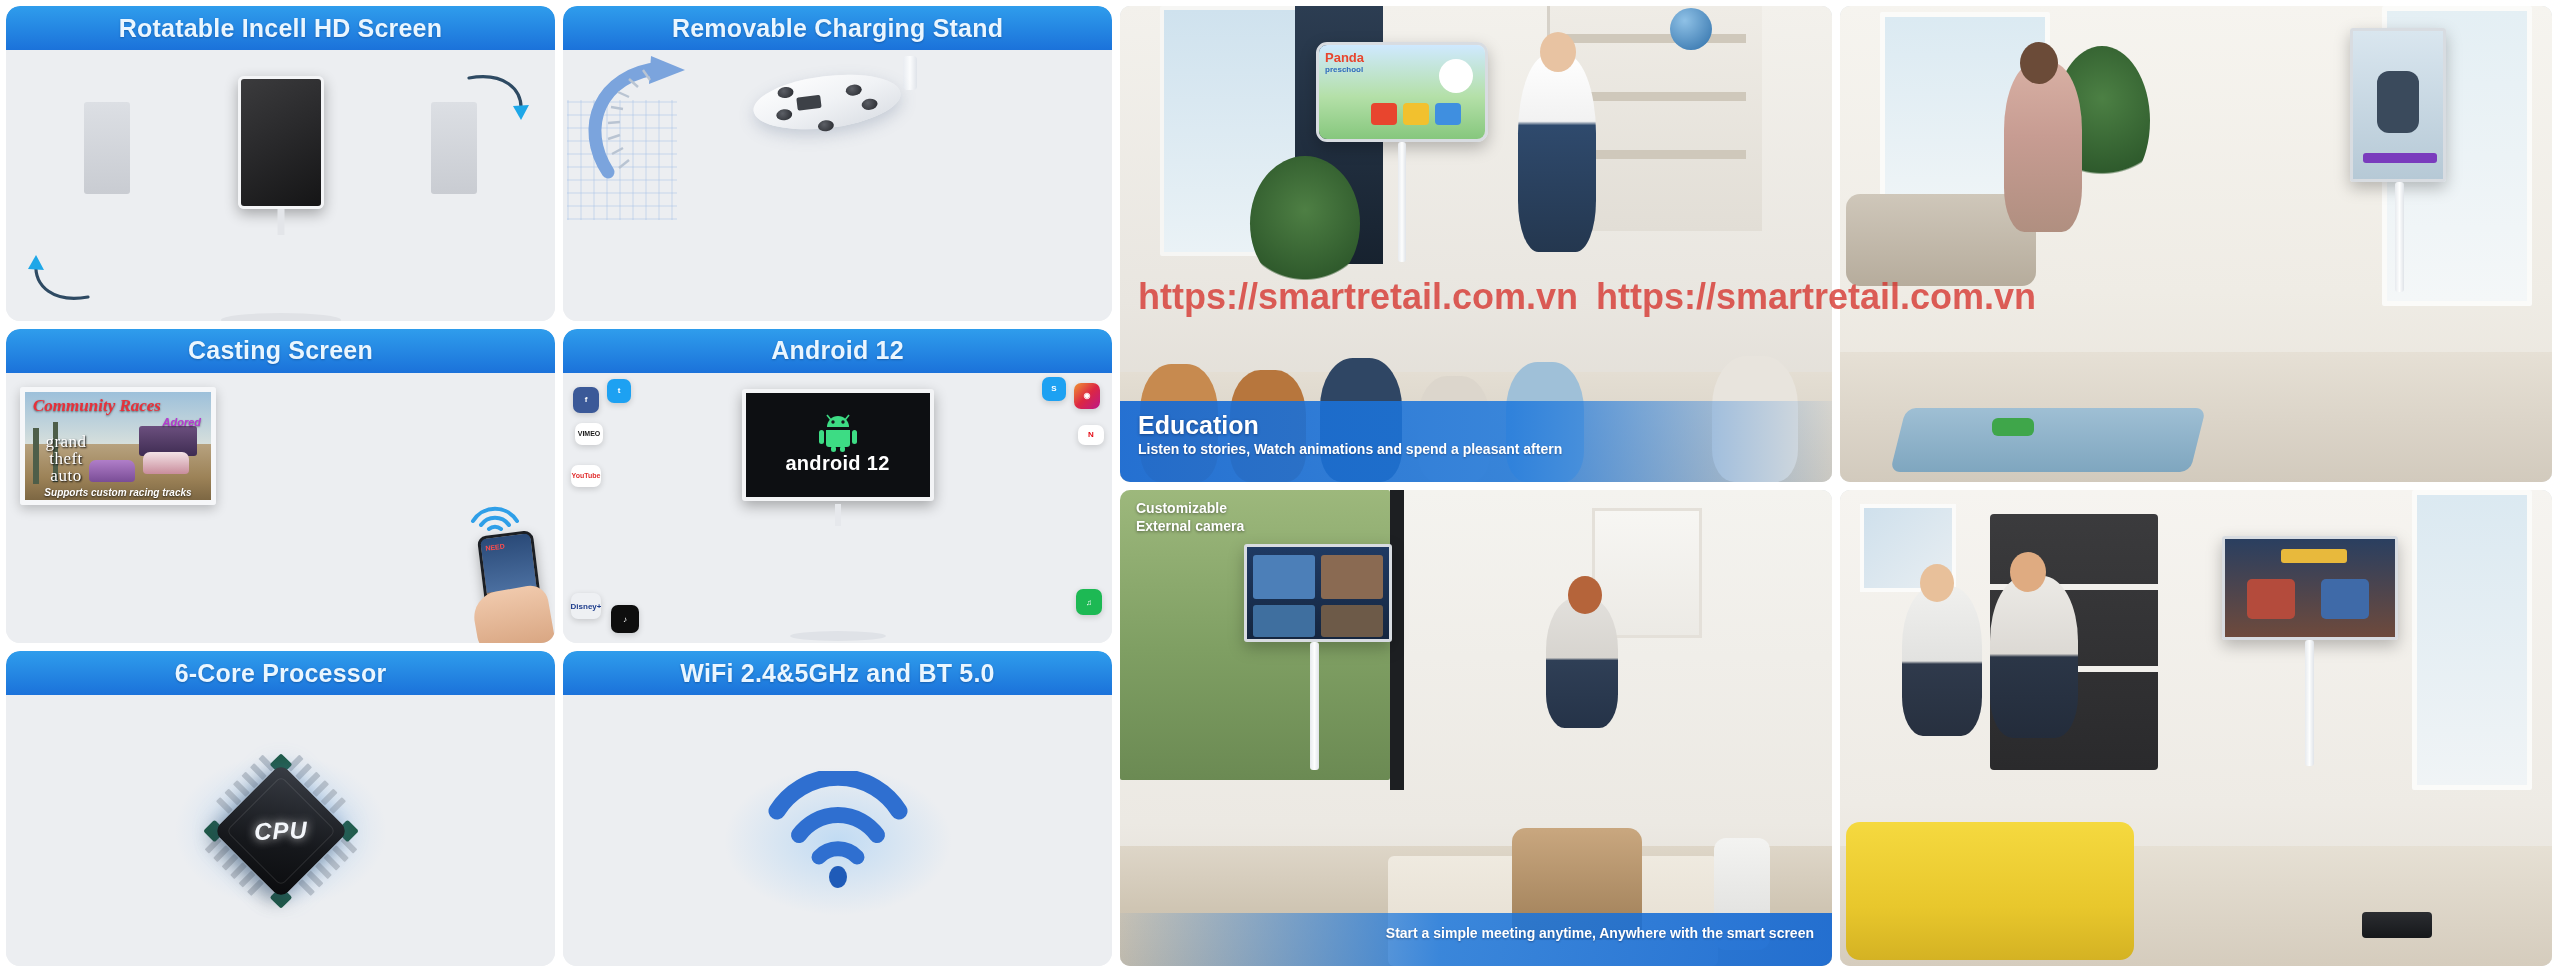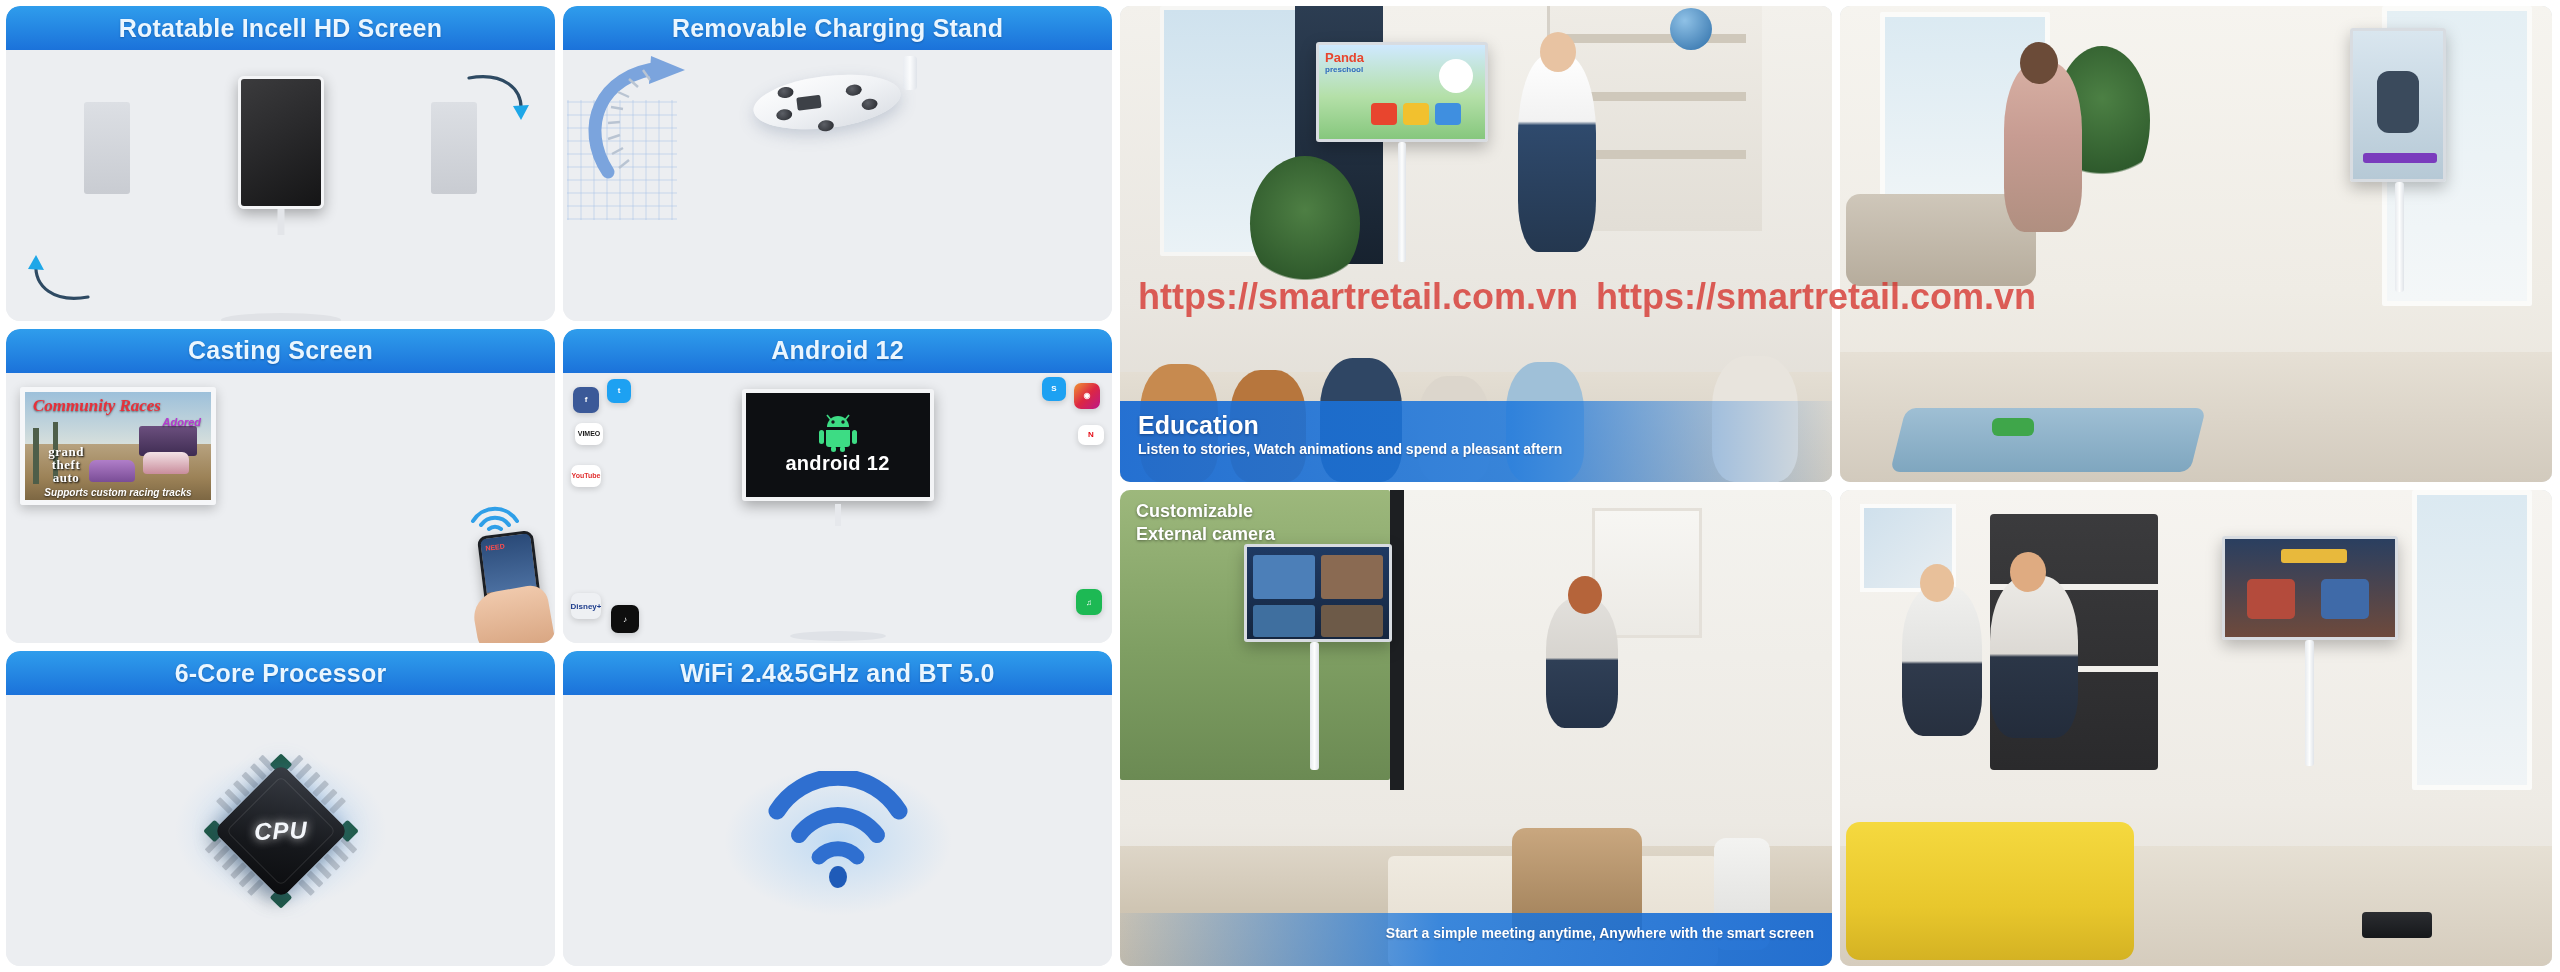--- a/index.html
+++ b/index.html
@@ -64,21 +64,21 @@
               background:linear-gradient(180deg,#9dc0da,#d6dfdc); }
   .cast-road { position:absolute; left:0; right:0; bottom:0; height:52%;
                background:linear-gradient(180deg,#b7a27f 0%,#9c8257 60%,#7d6743 100%); }
   .cast-title { position:absolute; left:8px; top:4px; font-size:17px; font-weight:bold;
                 font-style:italic; color:#e8303a; text-shadow:0 1px 2px rgba(0,0,0,.5);
                 font-family:"Liberation Serif", serif; white-space:nowrap; }
   .cast-sub { position:absolute; right:10px; top:24px; font-size:11px; font-weight:bold;
               font-style:italic; color:#b43ad0; text-shadow:0 1px 2px rgba(0,0,0,.45); }
   .gta-logo { position:absolute; left:6px; bottom:16px; width:70px; text-align:center;
               color:#fff; line-height:1.0; text-shadow:1px 1px 2px #000; }
-  .gta-logo b { display:block; font-size:13px; font-weight:bold;
+  .gta-logo b { display:block; font-size:17px; font-weight:normal;
                 font-family:"Liberation Serif", serif; letter-spacing:.5px;text-align:center; }
   .cast-foot { position:absolute; left:0; right:0; bottom:2px; text-align:center;
                font-size:10px; font-style:italic; font-weight:bold; color:#fff;
                text-shadow:0 1px 2px rgba(0,0,0,.7); }
   .car { position:absolute; bottom:18px; width:46px; height:22px; border-radius:7px 7px 4px 4px; }
   .car.a { left:64px; background:linear-gradient(180deg,#b07ec9,#7a4d96); }
   .car.b { left:118px; bottom:26px; background:linear-gradient(180deg,#f3e3e6,#c98d9c); }
   .phone { position:absolute; right:16px; bottom:6px; width:56px; height:104px;
            border-radius:9px; border:3px solid #1c1f24; overflow:hidden;
            background:linear-gradient(180deg,#2c4f7c,#7d5e54); transform:rotate(-7deg);
@@ -136,21 +136,21 @@
              background:linear-gradient(90deg,
                 rgba(23,105,210,.93) 0%, rgba(30,120,220,.86) 55%, rgba(40,130,225,.05) 100%); }
   .caption.right { text-align:right;
              background:linear-gradient(270deg,
                 rgba(23,105,210,.93) 0%, rgba(30,120,220,.86) 55%, rgba(40,130,225,.05) 100%); }
   .cap-title { font-size:25px; font-weight:bold; line-height:1.12;
                text-shadow:0 1px 3px rgba(0,20,60,.45); }
   .cap-sub { font-size:14px; font-weight:bold; margin-top:2px; line-height:1.2;
              text-shadow:0 1px 2px rgba(0,20,60,.4); }
   .tagline { position:absolute; left:16px; top:10px; z-index:6; color:#fff;
-             font-size:18px; font-weight:bold; line-height:1.25;
+             font-size:14px; font-weight:bold; line-height:1.25;
              text-shadow:0 1px 3px rgba(0,0,0,.45); }
   .watermark { position:absolute; z-index:30; color:#d6342e; opacity:.78;
                font-size:36px; font-weight:bold; white-space:nowrap; pointer-events:none;
                font-family:"Liberation Sans", sans-serif; }
   .wm1 { left:1138px; top:276px; }
   .wm2 { left:1596px; top:276px; }
 
   
   .wall { position:absolute; inset:0; }
   .floor { position:absolute; left:0; right:0; bottom:0; }
@@ -375,21 +375,21 @@
              background:linear-gradient(180deg,#2c3d52,#17222f);"></div>
         <div style="position:absolute;right:70px;top:0;width:215px;height:225px;
              background:linear-gradient(180deg,#efece6,#e2ded6);border-left:3px solid #d6d1c8;"></div>
         <div style="position:absolute;right:86px;top:28px;width:180px;height:9px;background:#cfc8bb;"></div>
         <div style="position:absolute;right:86px;top:86px;width:180px;height:9px;background:#cfc8bb;"></div>
         <div style="position:absolute;right:86px;top:144px;width:180px;height:9px;background:#cfc8bb;"></div>
         <div class="disc" style="right:120px;top:2px;width:42px;height:42px;
              background:radial-gradient(circle at 35% 30%,#8fc1e6,#2d6ea8);"></div>
         <div class="plant" style="left:130px;top:150px;width:110px;height:135px;
              background:radial-gradient(circle at 50% 40%,#4e7f44,#2f5a2c 70%,transparent 72%);border-radius:50%;"></div>
-        <div class="mon" style="left:196px;top:36px;width:172px;height:100px;">
+        <div class="mon" style="left:196px;top:36px;width:172px;height:100px;border-radius:11px;">
           <div class="edu-slide"></div>
           <div style="position:absolute;left:6px;top:5px;color:#e8452e;font-size:13px;font-weight:bold;">Panda</div>
           <div style="position:absolute;left:6px;top:20px;color:#2f6bbd;font-size:8px;font-weight:bold;">preschool</div>
           <div style="position:absolute;left:52px;bottom:14px;display:flex;gap:6px;">
             <div style="width:26px;height:22px;background:#e8452e;border-radius:4px;"></div>
             <div style="width:26px;height:22px;background:#f2c12e;border-radius:4px;"></div>
             <div style="width:26px;height:22px;background:#3f8fe0;border-radius:4px;"></div>
           </div>
           <div style="position:absolute;right:12px;top:14px;width:34px;height:34px;border-radius:50%;background:#fff;"></div>
         </div>

